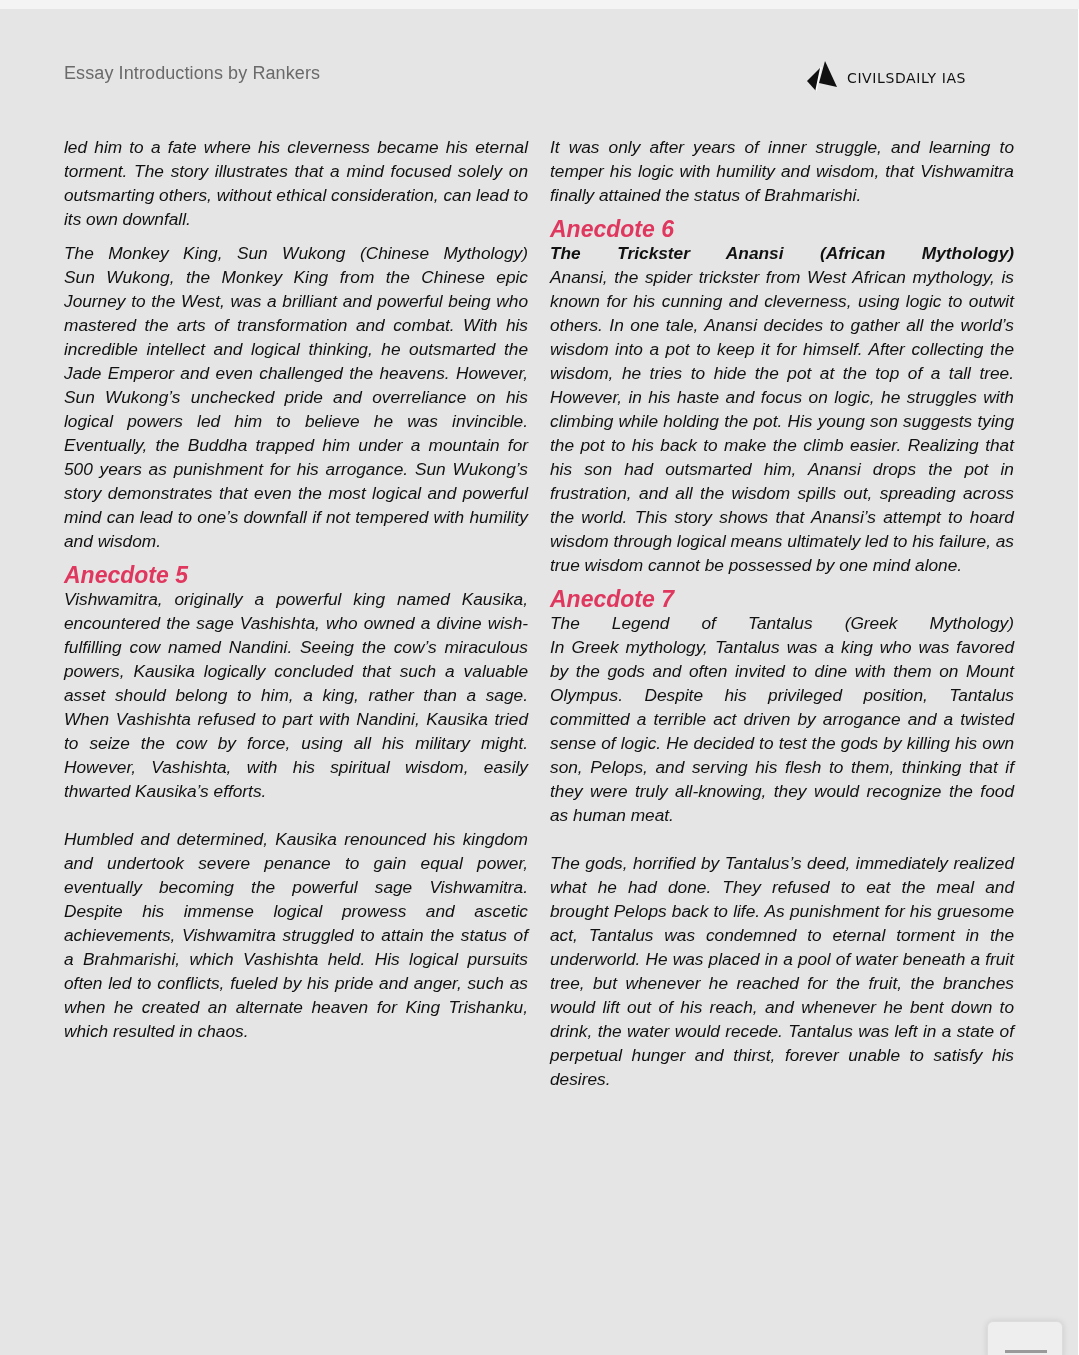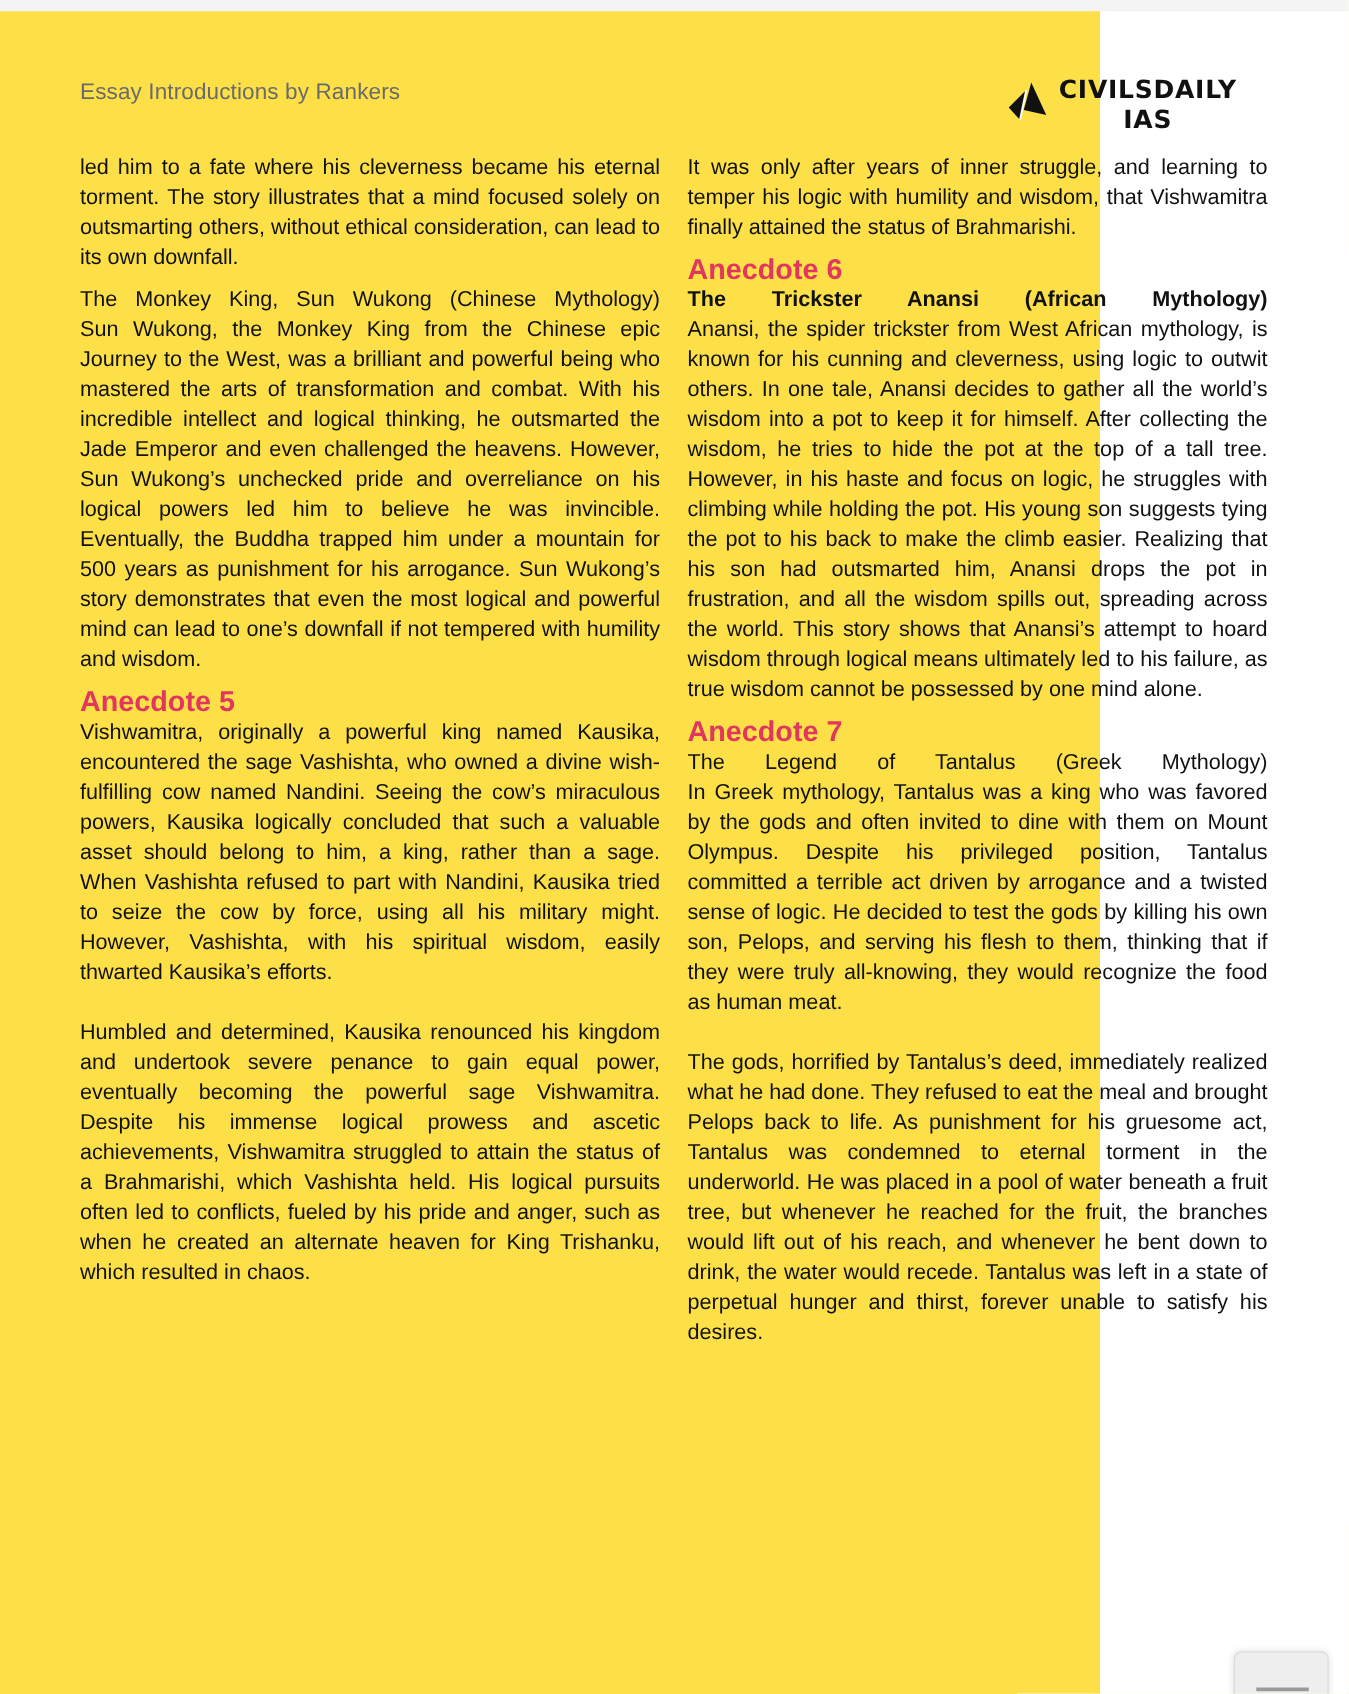--- a/index.html
+++ b/index.html
@@ -1,24 +1,24 @@
 <!DOCTYPE html>
 <html><head>
 <meta charset="utf-8">
 <style>
   * { box-sizing: border-box; margin: 0; padding: 0; }
   html, body { width: 1079px; height: 1355px; background: #ffffff; overflow: hidden; }
   body { font-family: "Liberation Sans", "DejaVu Sans", sans-serif; color: #111; position: relative; }
   .top-strip { position: absolute; left: 0; top: 0; width: 1079px; height: 9px; background: #f4f4f4; }
-  .page { position: absolute; left: 0; top: 9px; width: 880px; height: 1346px; background: #fde047; }
+  .page { position: absolute; left: 0; top: 9px; width: 1078px; height: 1346px; background: #e5e5e5; }
   .header-title { position: absolute; left: 64px; top: 54px; font-size: 18px; color: #6a6a6a; letter-spacing: 0.1px; }
   .brand { position: absolute; left: 805px; top: 50px; display: flex; align-items: center; gap: 8px; }
   .brand svg { width: 34px; height: 34px; }
-  .brand-text { font-family: "DejaVu Sans", sans-serif; font-weight: bold; font-size: 20px; color: #111; letter-spacing: 0.6px; text-align: center; }
-  .col { position: absolute; top: 112px; width: 464px; font-size: 17.3px; line-height: 24px; text-align: justify; color: #111; }
+  .brand-text { font-family: "DejaVu Sans", sans-serif; font-weight: normal; font-size: 14px; color: #111; letter-spacing: 0.6px; text-align: center; }
+  .col { position: absolute; top: 126px; width: 464px; font-size: 17.3px; line-height: 24px; text-align: justify; color: #111; font-style: italic; }
   .col.left { left: 64px; }
   .col.right { left: 550px; }
   .para { margin-bottom: 10px; }
   .para.gap { margin-bottom: 24px; }
   .heading { color: #e0375f; font-weight: bold; font-size: 23px; line-height: 24px; }
   .subtitle { font-weight: bold; text-align-last: justify; }
   .subtitle.plain { font-weight: normal; text-align-last: justify; }
   .section { margin-bottom: 10px; }
   .tab-handle { position: absolute; left: 987px; top: 1321px; width: 76px; height: 40px; background: #eeeeee; border: 1px solid #dcdcdc; border-radius: 6px; box-shadow: 0 0 6px rgba(0,0,0,0.12); }
   .tab-handle .bar { position: absolute; left: 17px; top: 28px; width: 42px; height: 3px; background: #9a9a9a; }

